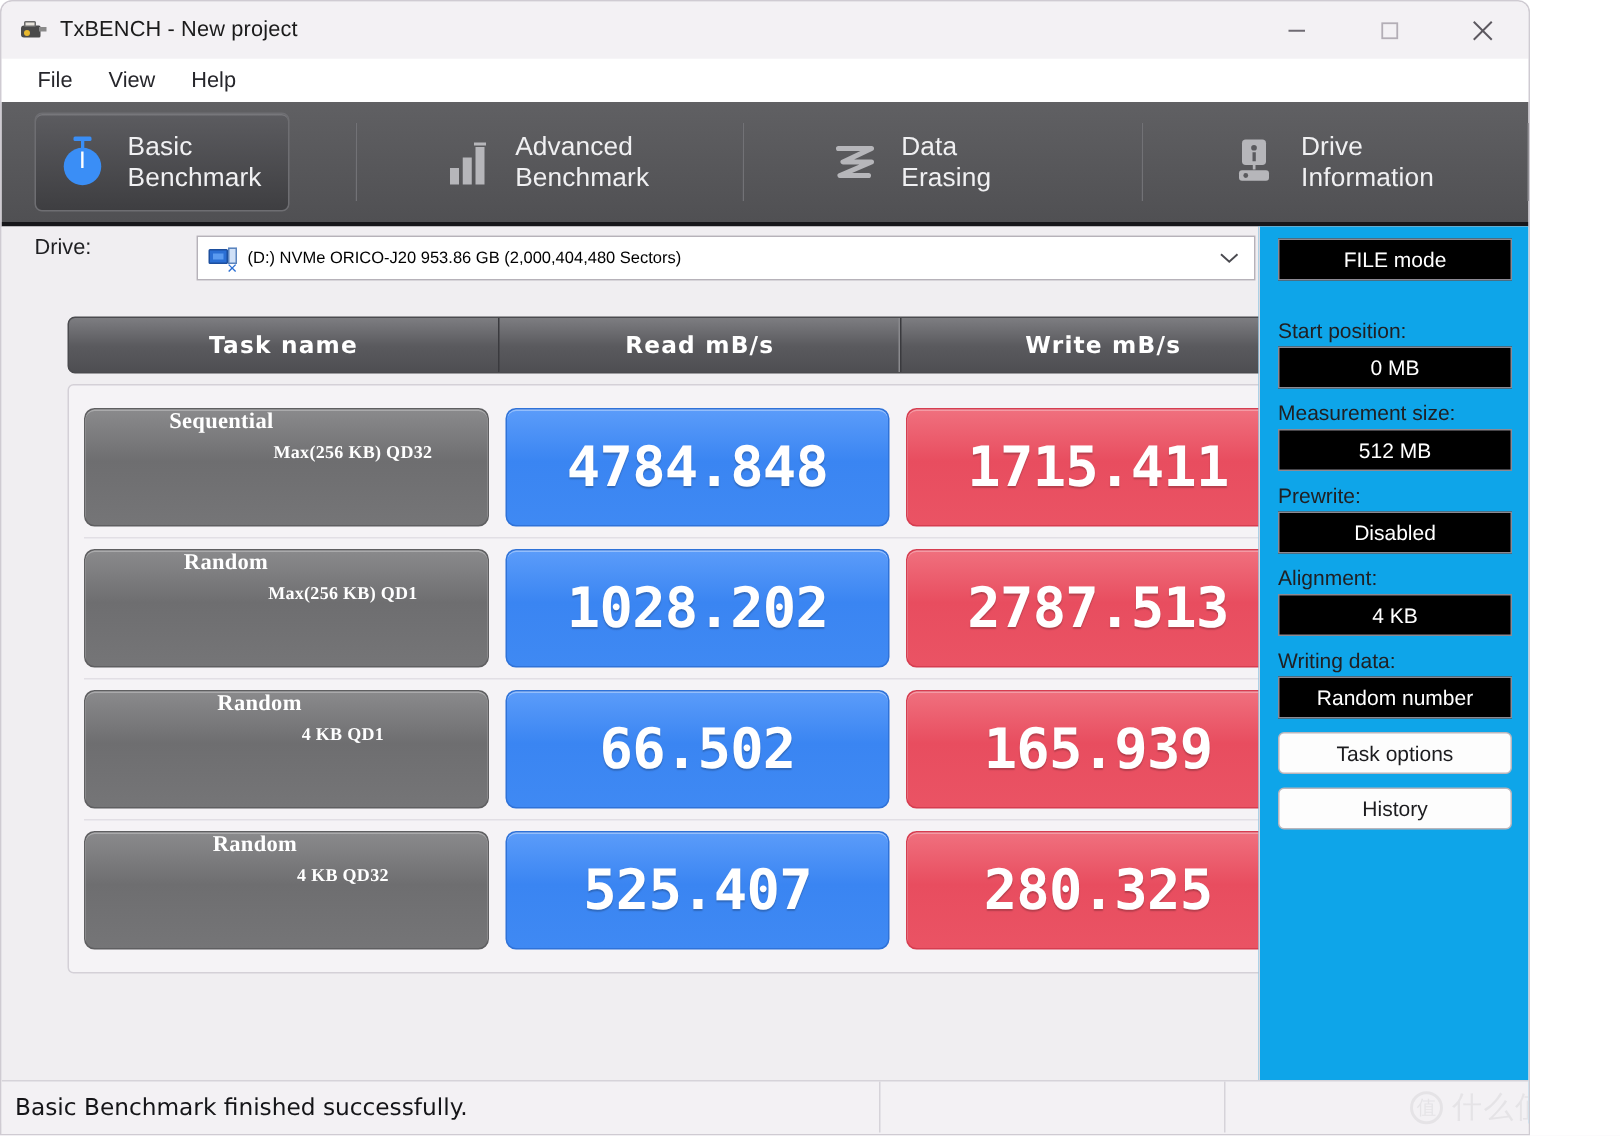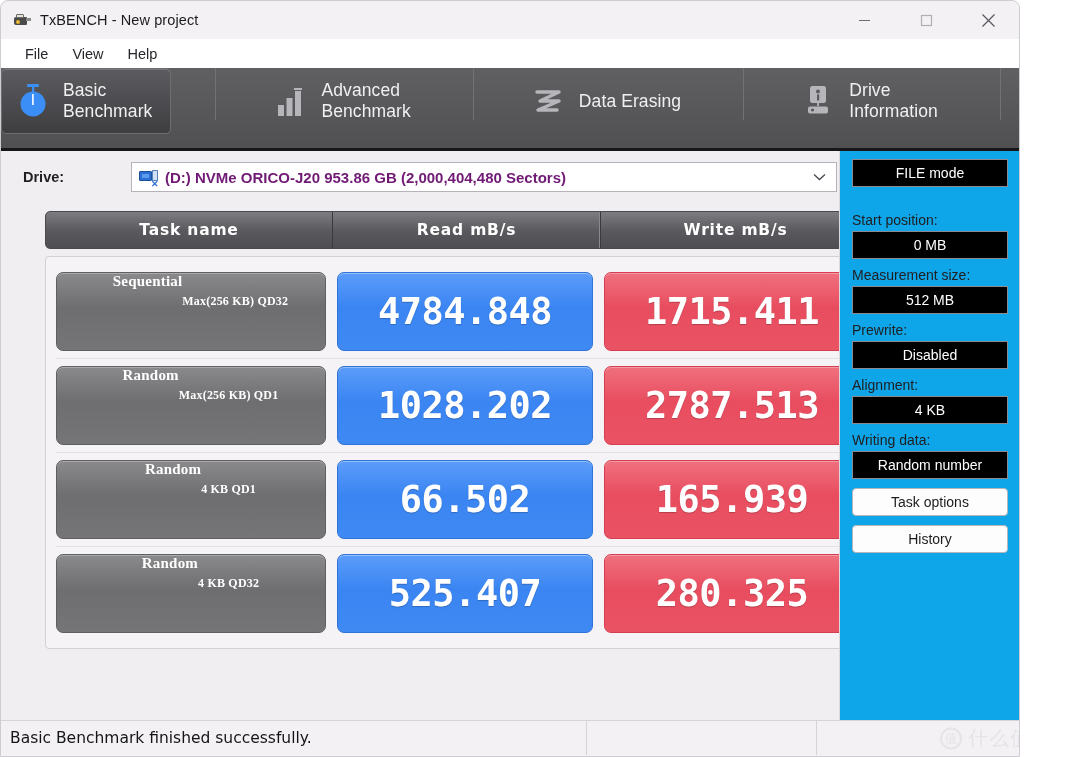--- a/index.html
+++ b/index.html
@@ -90,22 +90,22 @@
     padding: 3px 12px;
     cursor: default;
   }
 
   
   #tabstrip {
     height: 83px;
     background: #59595c;
     background: linear-gradient(180deg,#606063 0%,#505053 100%);
     display: flex;
-    align-items: flex-start;
-    padding-left: 0;
+    align-items: center;
+    padding-left: 22px;
     border-bottom: 3px solid #17171a;
     position: relative;
     gap: 44px;
   }
   .tab {
     height: 66px;
     display: flex;
     align-items: center;
     padding: 0 18px 0 14px;
     gap: 13px;
@@ -137,25 +137,23 @@
   #body-area {
     position: relative;
     height: 598px;
     background: #f0eef1;
     padding: 0;
   }
 
   
   #drive-row {
     display: flex;
-    align-items: center;
     height: 46px;
     padding-left: 22px;
     padding-top: 6px;
-    font-weight: bold;
   }
   #drive-label {
     font-size: 14.5px;
     color: #1f1f22;
     width: 108px;
   }
   #drive-combo {
     position: relative;
     width: 706px; height: 30px;
     background: #ffffff;
@@ -165,22 +163,22 @@
     cursor: default;
   }
   #drive-icon {
     width: 20px; height: 16px; position: relative; margin-right: 6px; flex:0 0 20px;
   }
   .di-main { position:absolute; left:0; top:2px; width:13px; height:10px; background:#2b6fd4; border:1px solid #1d4f9e; border-radius:1px;}
   .di-main::after{content:'';position:absolute;left:2px;top:2px;right:2px;bottom:2px;background:#5b9bf0;}
   .di-side { position:absolute; left:13px; top:1px; width:6px; height:11px; background:#cfe0f7; border:1px solid #5b84bd;}
   .di-x { position:absolute; left:12px; top:11px; font-size:9px; color:#2b6fd4; line-height:9px;}
   #drive-value {
-    font-size: 15px;
-    color: #701a75;
+    font-size: 11px;
+    color: #000000;
     white-space: nowrap;
   }
   #drive-caret {
     position: absolute; right: 10px; top: 50%; transform: translateY(-50%);
   }
   #refresh-btn {
     width: 32px; height: 32px;
     margin-left: 10px;
     background: linear-gradient(180deg,#fbfbfb 0%,#e3e1e4 100%);
     border: 1px solid #a9a5ac;

